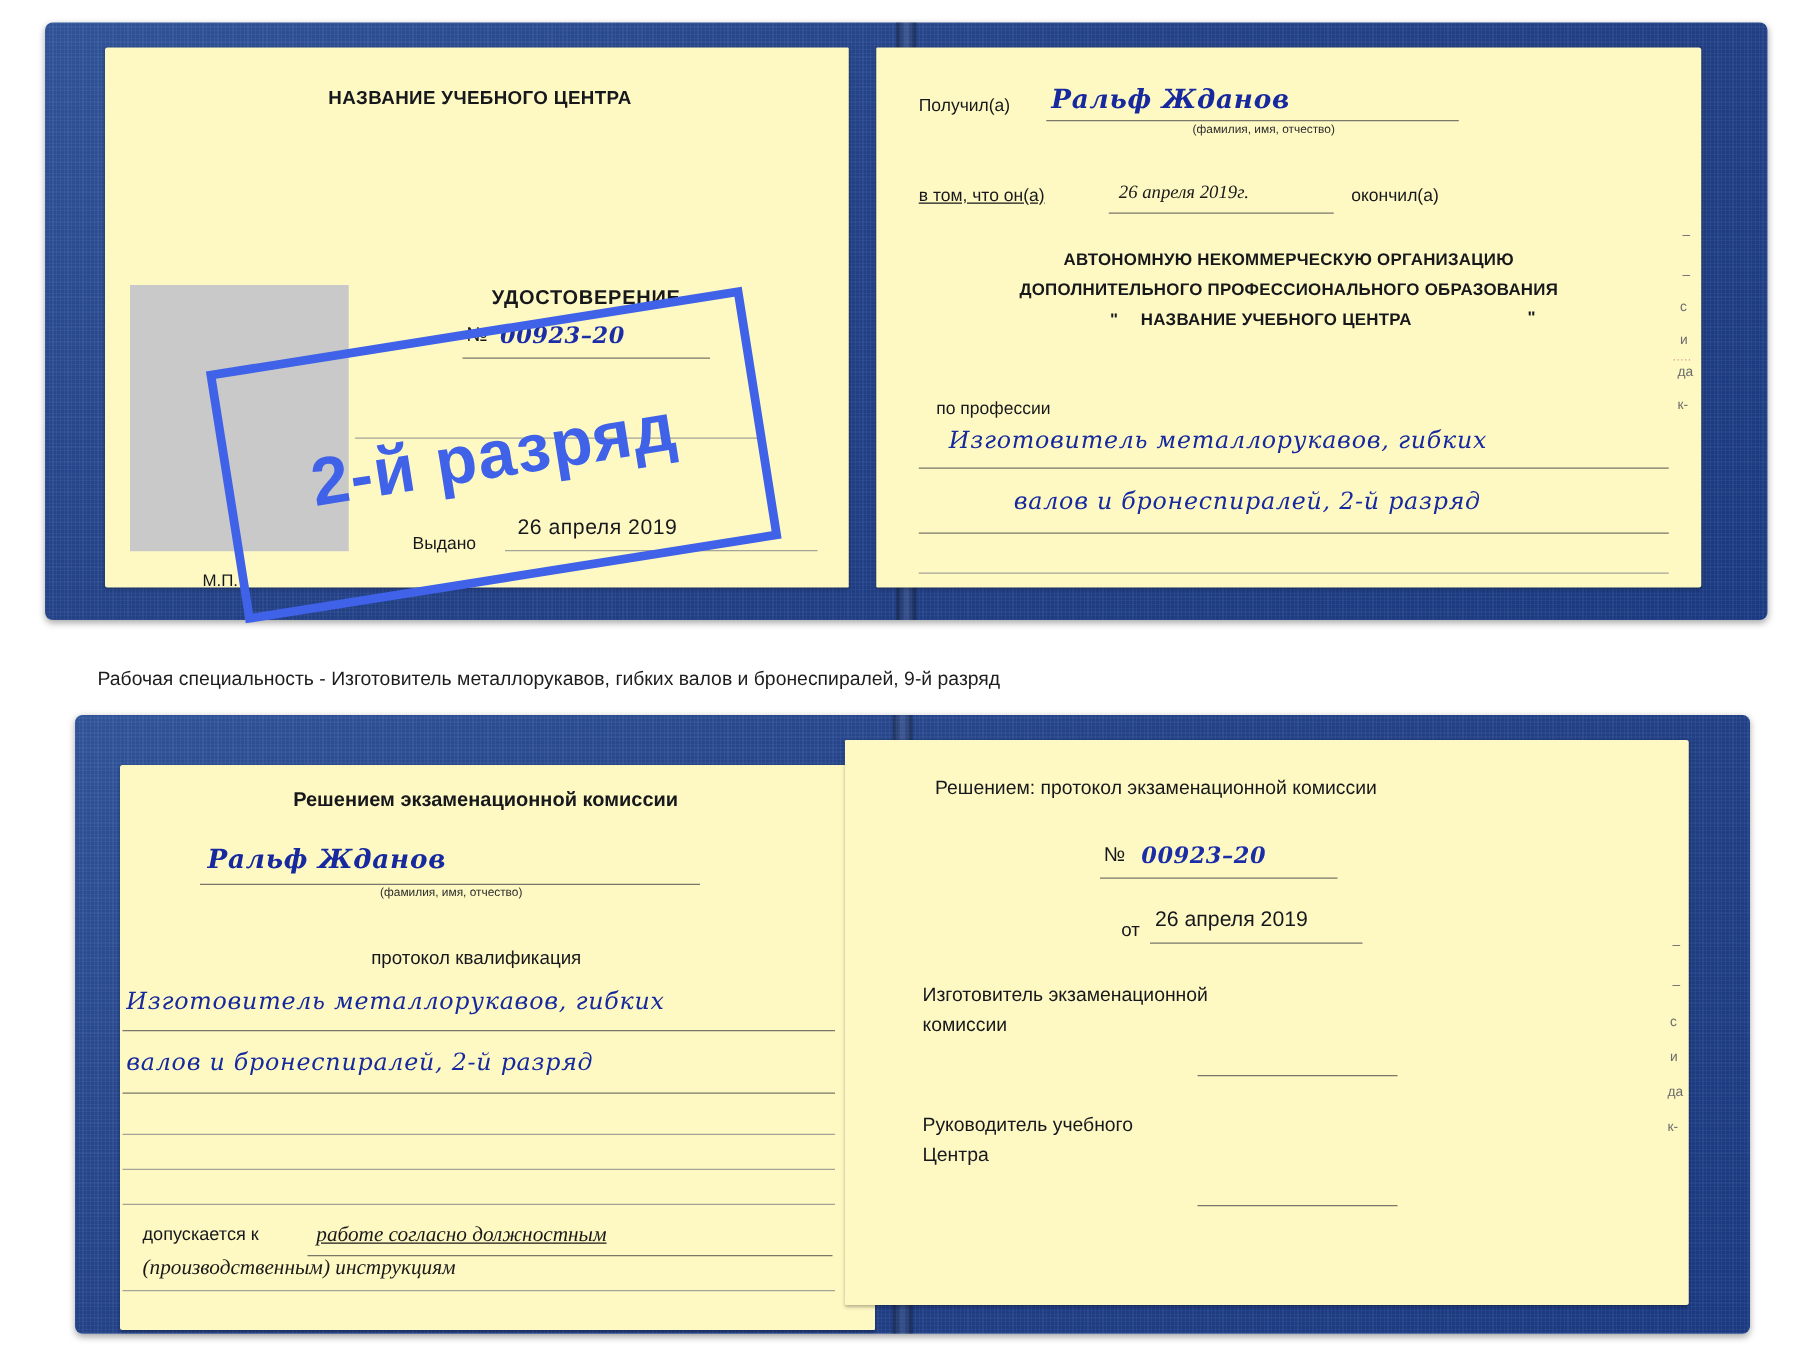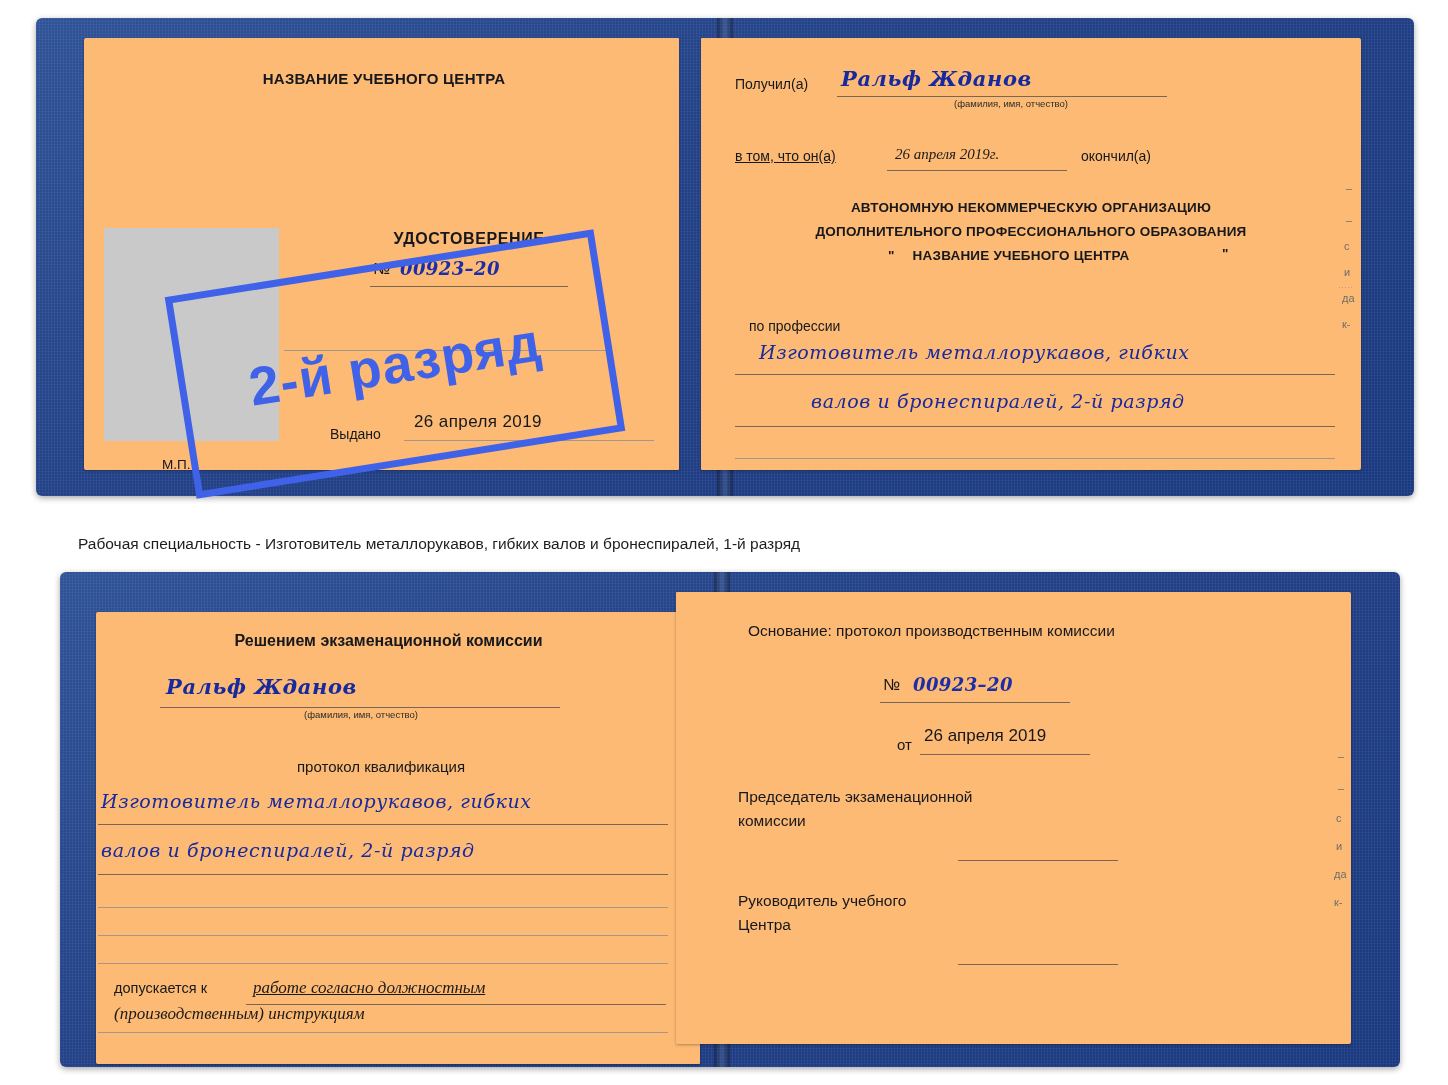--- a/index.html
+++ b/index.html
@@ -36,21 +36,21 @@
   }
   .spine {
     position: absolute;
     top: 0;
     bottom: 0;
     width: 16px;
     background: linear-gradient(90deg, rgba(0,0,0,.35), rgba(255,255,255,.10), rgba(0,0,0,.35));
   }
   .page {
     position: absolute;
-    background: #fdba74;
+    background: #fef9c3;
     box-shadow: 0 1px 3px rgba(0,0,0,.30);
   }
   .page.left  { border-radius: 2px 1px 1px 2px; }
   .page.right { border-radius: 1px 2px 2px 1px; }
 
   
   .t {
     position: absolute;
     white-space: nowrap;
     color: #16181c;
@@ -187,21 +187,21 @@
 <div class="edgemark" style="left:1346px; top:182px;">–</div>
 <div class="edgemark" style="left:1346px; top:214px;">–</div>
 <div class="edgemark" style="left:1344px; top:240px;">с</div>
 <div class="edgemark" style="left:1344px; top:266px;">и</div>
 <div class="edgemark" style="left:1342px; top:292px;">да</div>
 <div class="edgemark" style="left:1342px; top:318px;">к-</div>
 <div class="pinkmark" style="left:1338px; top:282px;">·····</div>
 
 <div class="stamp" style="left:178px; top:262px; width:420px; height:190px; font-size:54px;">2-й разряд</div>
 
-<div class="caption" style="left:78px; top:533px;">Рабочая специальность - Изготовитель металлорукавов, гибких валов и бронеспиралей, 1-й разряд</div>
+<div class="caption" style="left:78px; top:533px;">Рабочая специальность - Изготовитель металлорукавов, гибких валов и бронеспиралей, 9-й разряд</div>
 
 <div class="book" style="left:60px; top:572px; width:1340px; height:495px;">
   <div class="spine" style="left:654px;"></div>
 </div>
 
 <div class="page left" style="left:96px; top:612px; width:604px; height:452px;">
 
   <div class="t b center" style="left:20px; top:20px; width:545px; font-size:16px;">Решением экзаменационной комиссии</div>
 
   <div class="t handblue" style="left:70px; top:62px; font-size:21px; font-weight:700;">Ральф Жданов</div>
@@ -222,31 +222,31 @@
 
   <div class="t" style="left:18px; top:368px; font-size:14.5px;">допускается к</div>
   <div class="t typed" style="left:157px; top:366px; font-size:17px;text-decoration:underline;">работе согласно должностным</div>
   <div class="rule" style="left:150px; top:392px; width:420px;"></div>
   <div class="t typed" style="left:18px; top:392px; font-size:17px;">(производственным) инструкциям</div>
   <div class="rule light" style="left:2px; top:420px; width:570px;"></div>
 </div>
 
 <div class="page right" style="left:676px; top:592px; width:675px; height:452px;">
 
-  <div class="t" style="left:72px; top:30px; font-size:15.5px;">Основание: протокол производственным комиссии</div>
+  <div class="t" style="left:72px; top:30px; font-size:15.5px;">Решением: протокол экзаменационной комиссии</div>
 
   <div class="t" style="left:207px; top:84px; font-size:16px;">№</div>
   <div class="t hand" style="left:237px; top:82px; font-size:18px;">00923–20</div>
   <div class="rule" style="left:204px; top:110px; width:190px;"></div>
 
   <div class="t" style="left:221px; top:144px; font-size:15px;text-align:center;">от</div>
   <div class="t" style="left:248px; top:134px; font-size:17px;">26 апреля 2019</div>
   <div class="rule" style="left:244px; top:162px; width:170px;"></div>
 
-  <div class="t" style="left:62px; top:196px; font-size:15.5px;">Председатель экзаменационной</div>
+  <div class="t" style="left:62px; top:196px; font-size:15.5px;">Изготовитель экзаменационной</div>
   <div class="t" style="left:62px; top:220px; font-size:15.5px;">комиссии</div>
   <div class="rule" style="left:282px; top:268px; width:160px;"></div>
 
   <div class="t" style="left:62px; top:300px; font-size:15.5px;">Руководитель учебного</div>
   <div class="t" style="left:62px; top:324px; font-size:15.5px;">Центра</div>
   <div class="rule" style="left:282px; top:372px; width:160px;"></div>
 </div>
 
 <div class="edgemark" style="left:1338px; top:750px;">–</div>
 <div class="edgemark" style="left:1338px; top:782px;">–</div>

